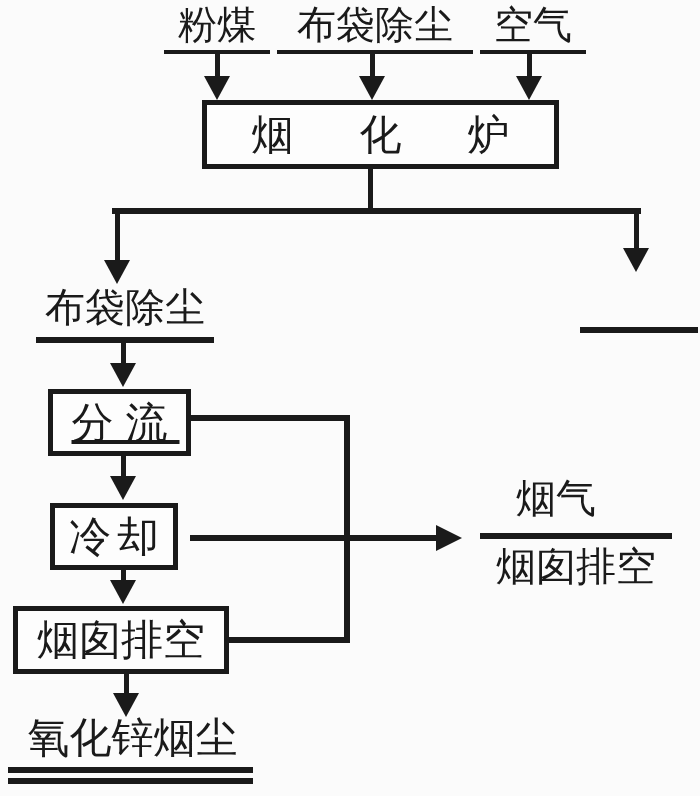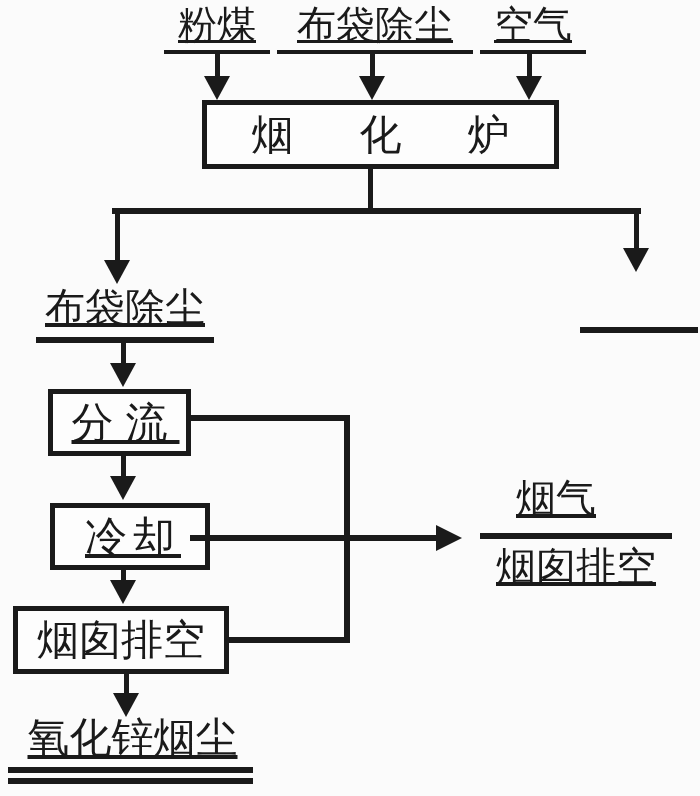--- a/index.html
+++ b/index.html
@@ -15,21 +15,20 @@
     overflow:hidden;
   }
   .label{
     position:absolute;
     font-size:39px;
     line-height:1.12;
     color:#1a1a1a;
     text-align:center;
     white-space:nowrap;
     font-weight:500;
-    text-decoration:underline;
   }
   .line{
     position:absolute;
     background:#1a1a1a;
   }
   .box{
     position:absolute;
     box-sizing:border-box;
     border:5px solid #1a1a1a;
     background:#fdfdfd;
@@ -104,21 +103,21 @@
   <div class="box" style="left:48px;top:389px;width:143px;height:67px;">
     <span class="split-text">分流</span>
   </div>
 
   <div class="line" style="left:188px;top:415px;width:162px;height:6px;"></div>
   <div class="line" style="left:344px;top:415px;width:6px;height:228px;"></div>
 
   <div class="line" style="left:121px;top:454px;width:5px;height:26px;"></div>
   <div class="head-down" style="left:110px;top:476px;"></div>
 
-  <div class="box" style="left:50px;top:503px;width:160px;height:67px;text-decoration:underline;">
+  <div class="box" style="left:50px;top:503px;width:128px;height:67px;">
     <span class="cool-text">冷却</span>
   </div>
 
   <div class="line" style="left:190px;top:535px;width:248px;height:6px;"></div>
   <div class="head-right" style="left:436px;top:525px;"></div>
 
   <div class="line" style="left:121px;top:568px;width:5px;height:17px;"></div>
   <div class="head-down" style="left:110px;top:580px;"></div>
 
   <div class="box" style="left:13px;top:606px;width:216px;height:68px;">

